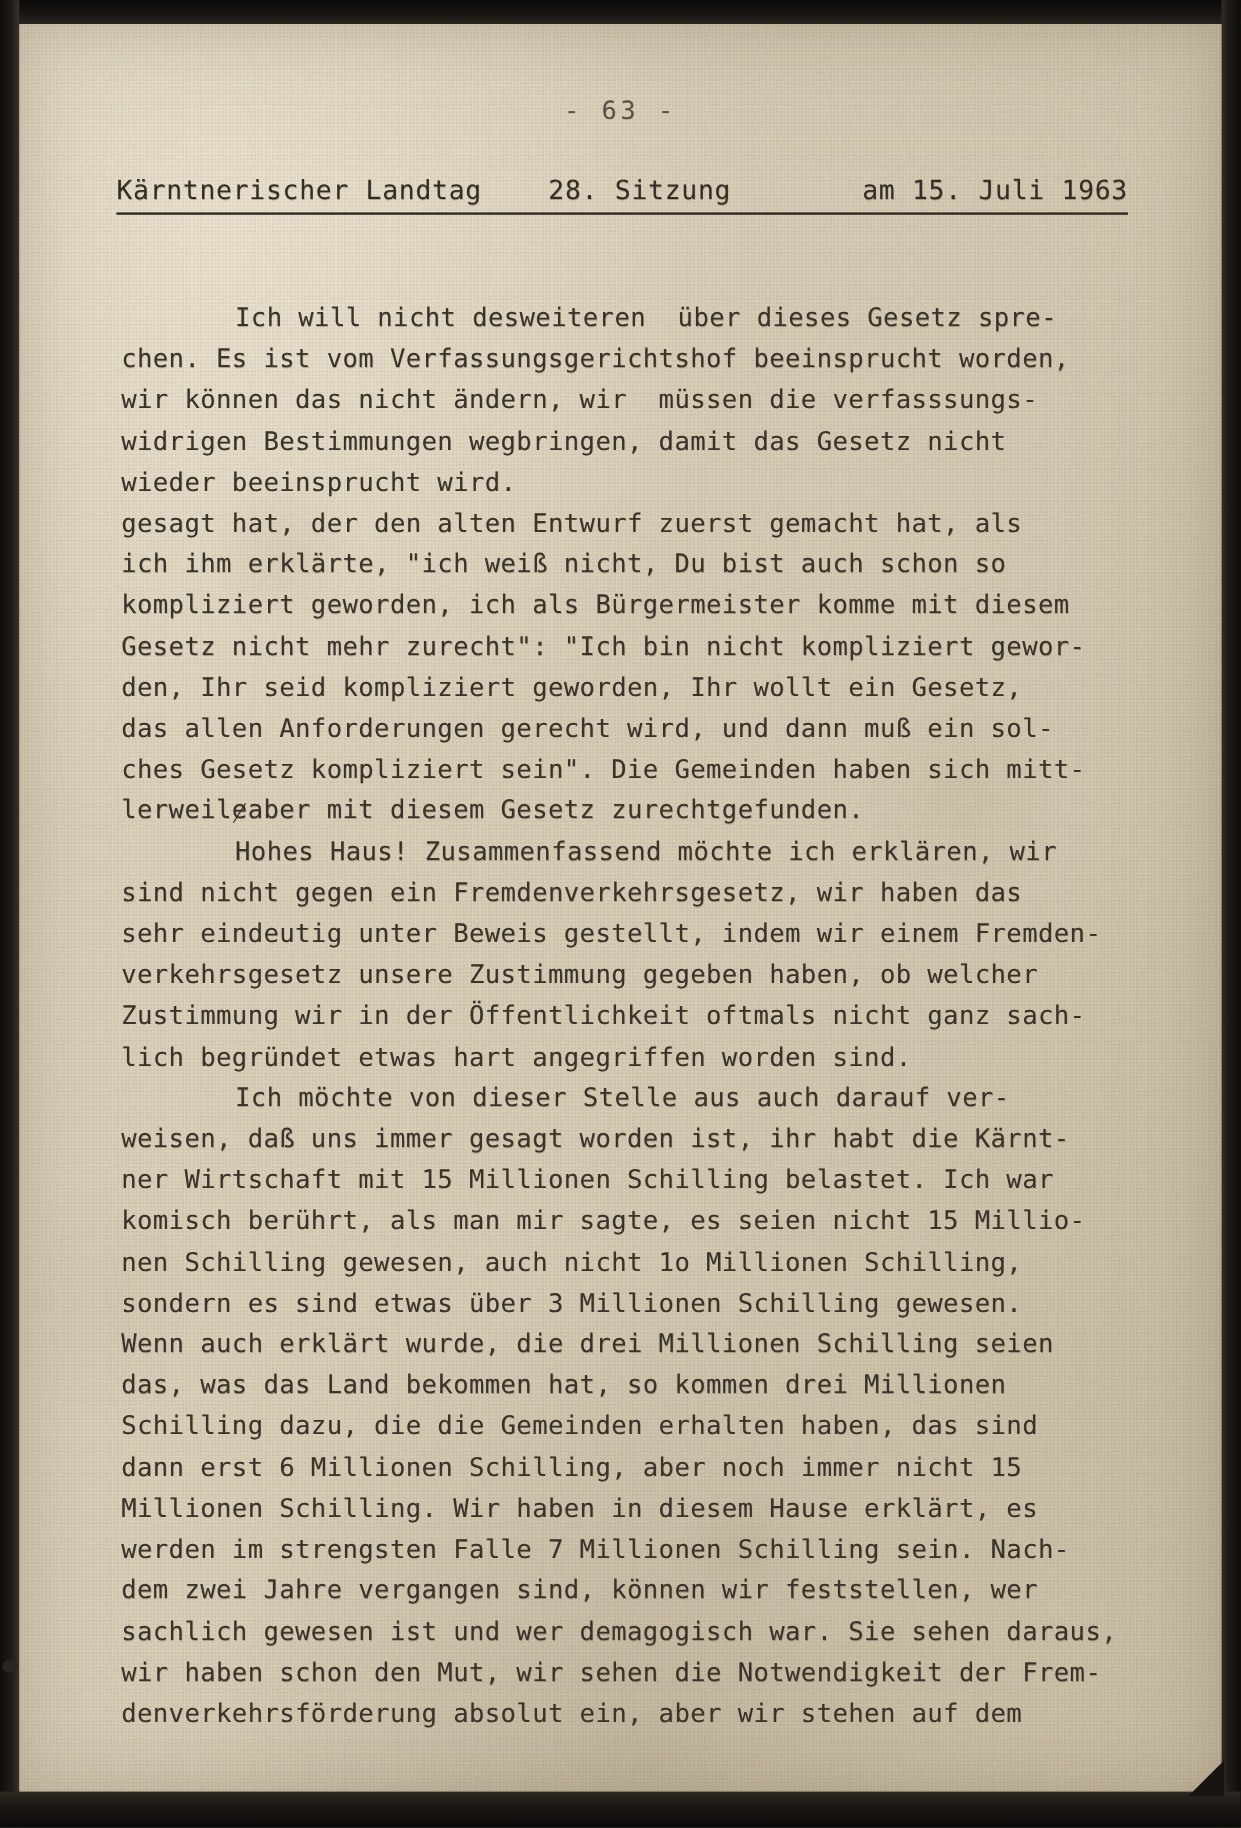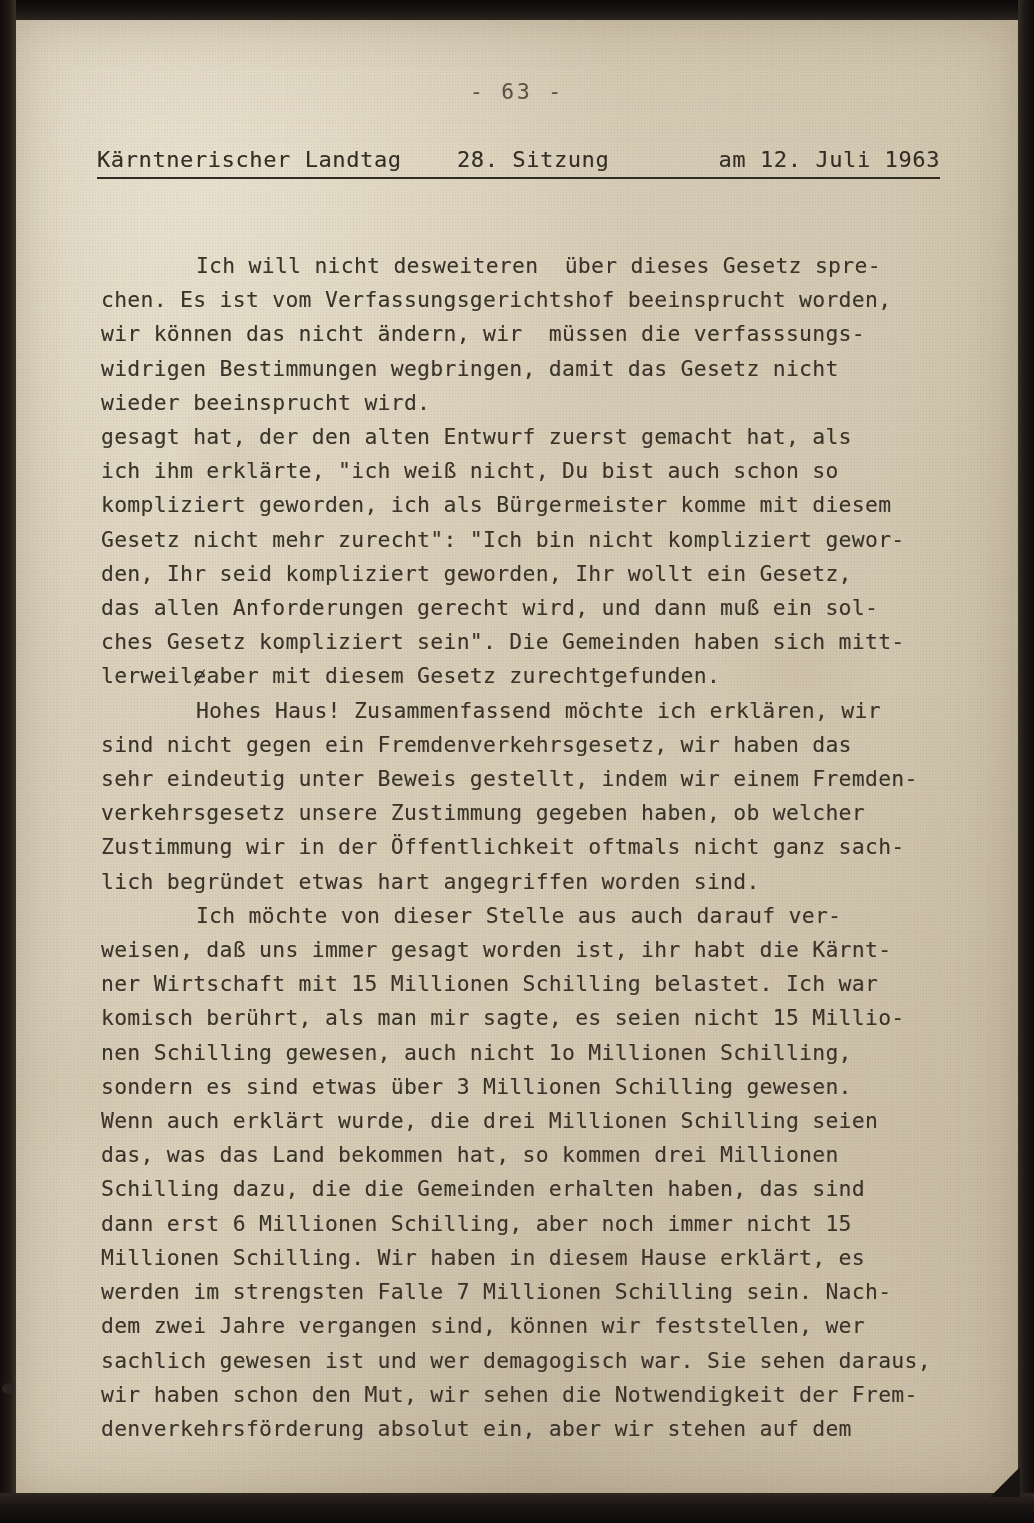--- a/index.html
+++ b/index.html
@@ -195,21 +195,21 @@
     <div class="grain"></div>
     <div class="blotches"></div>
 
     <div class="page-inner">
 
       <div class="page-number">- 63 -</div>
 
       <div class="doc-header">
         <span class="hdr-body">Kärntnerischer Landtag    28. Sitzung</span>
         <span class="hdr-spacer"></span>
-        <span class="hdr-date">am 12. Juli 1963</span>
+        <span class="hdr-date">am 15. Juli 1963</span>
       </div>
 
       <div class="body-text">
 
         <p class="para"><span class="indent"></span><span>Ich will nicht desweiteren  über dieses Gesetz spre-
 chen. Es ist vom Verfassungsgerichtshof beeinsprucht worden,
 wir können das nicht ändern, wir  müssen die verfasssungs-
 widrigen Bestimmungen wegbringen, damit das Gesetz nicht
 wieder beeinsprucht wird.</span></p>
 

